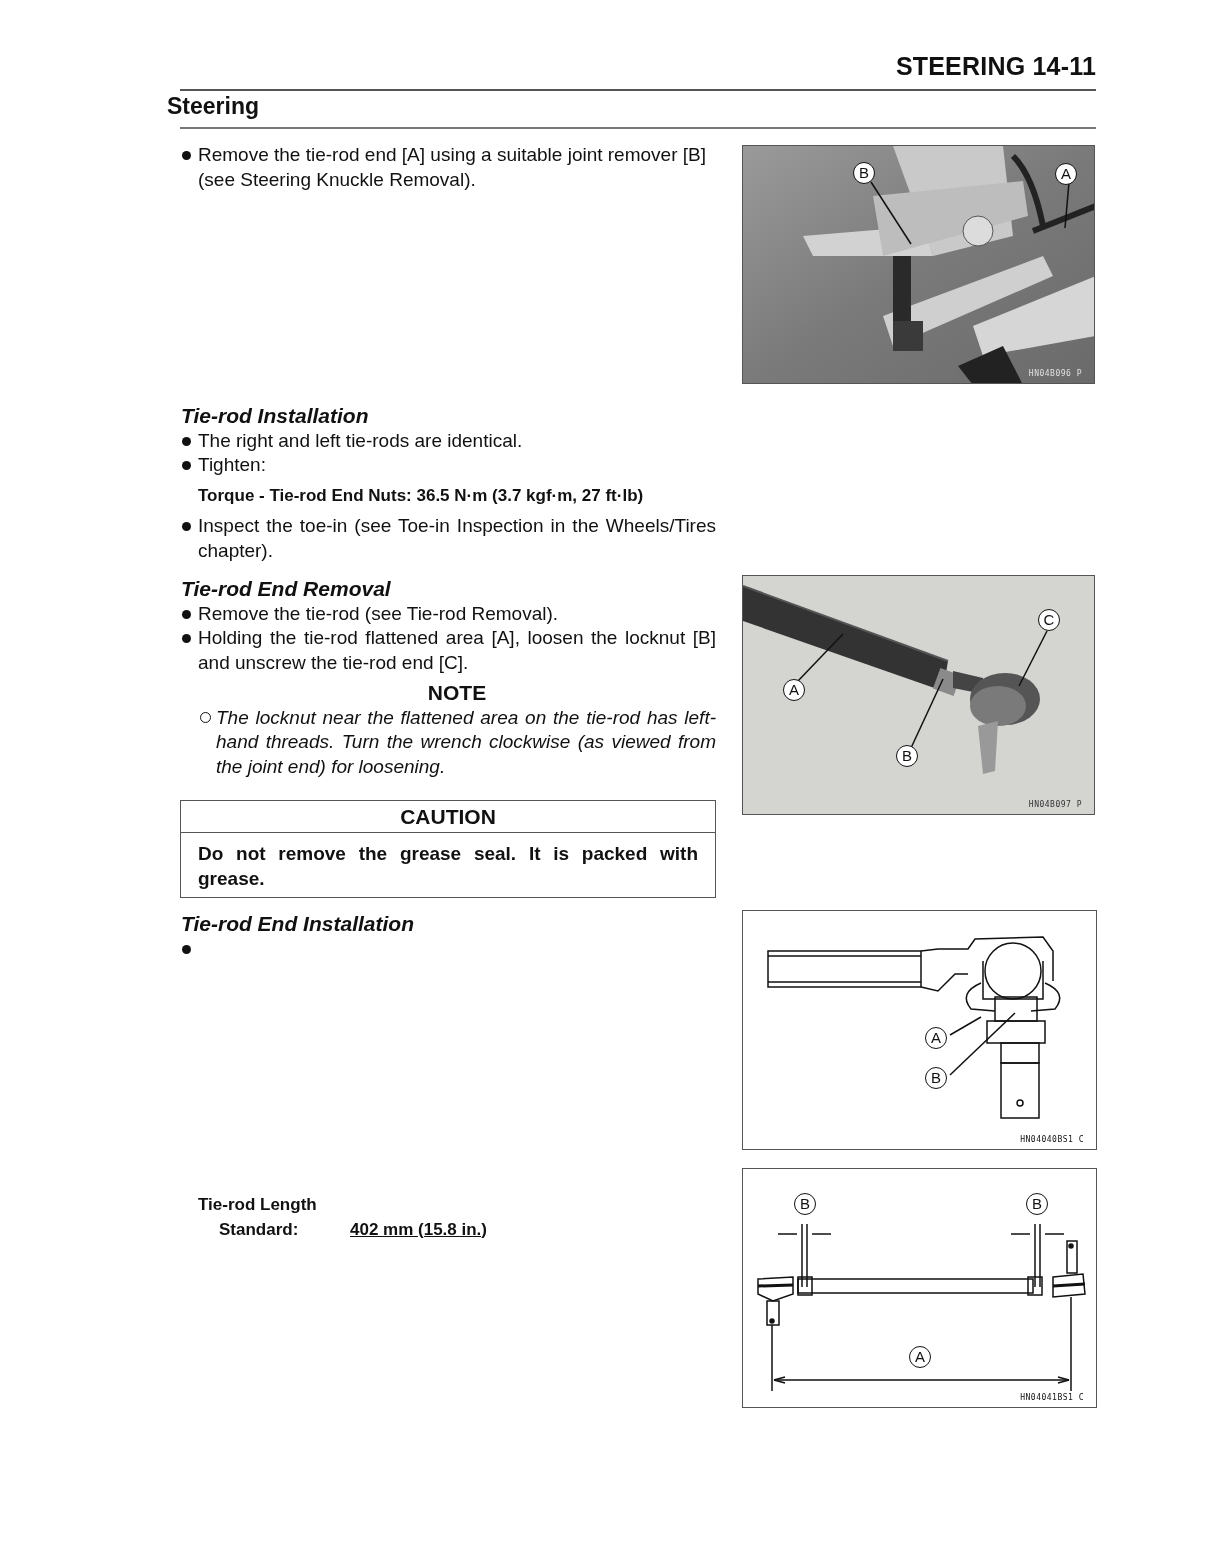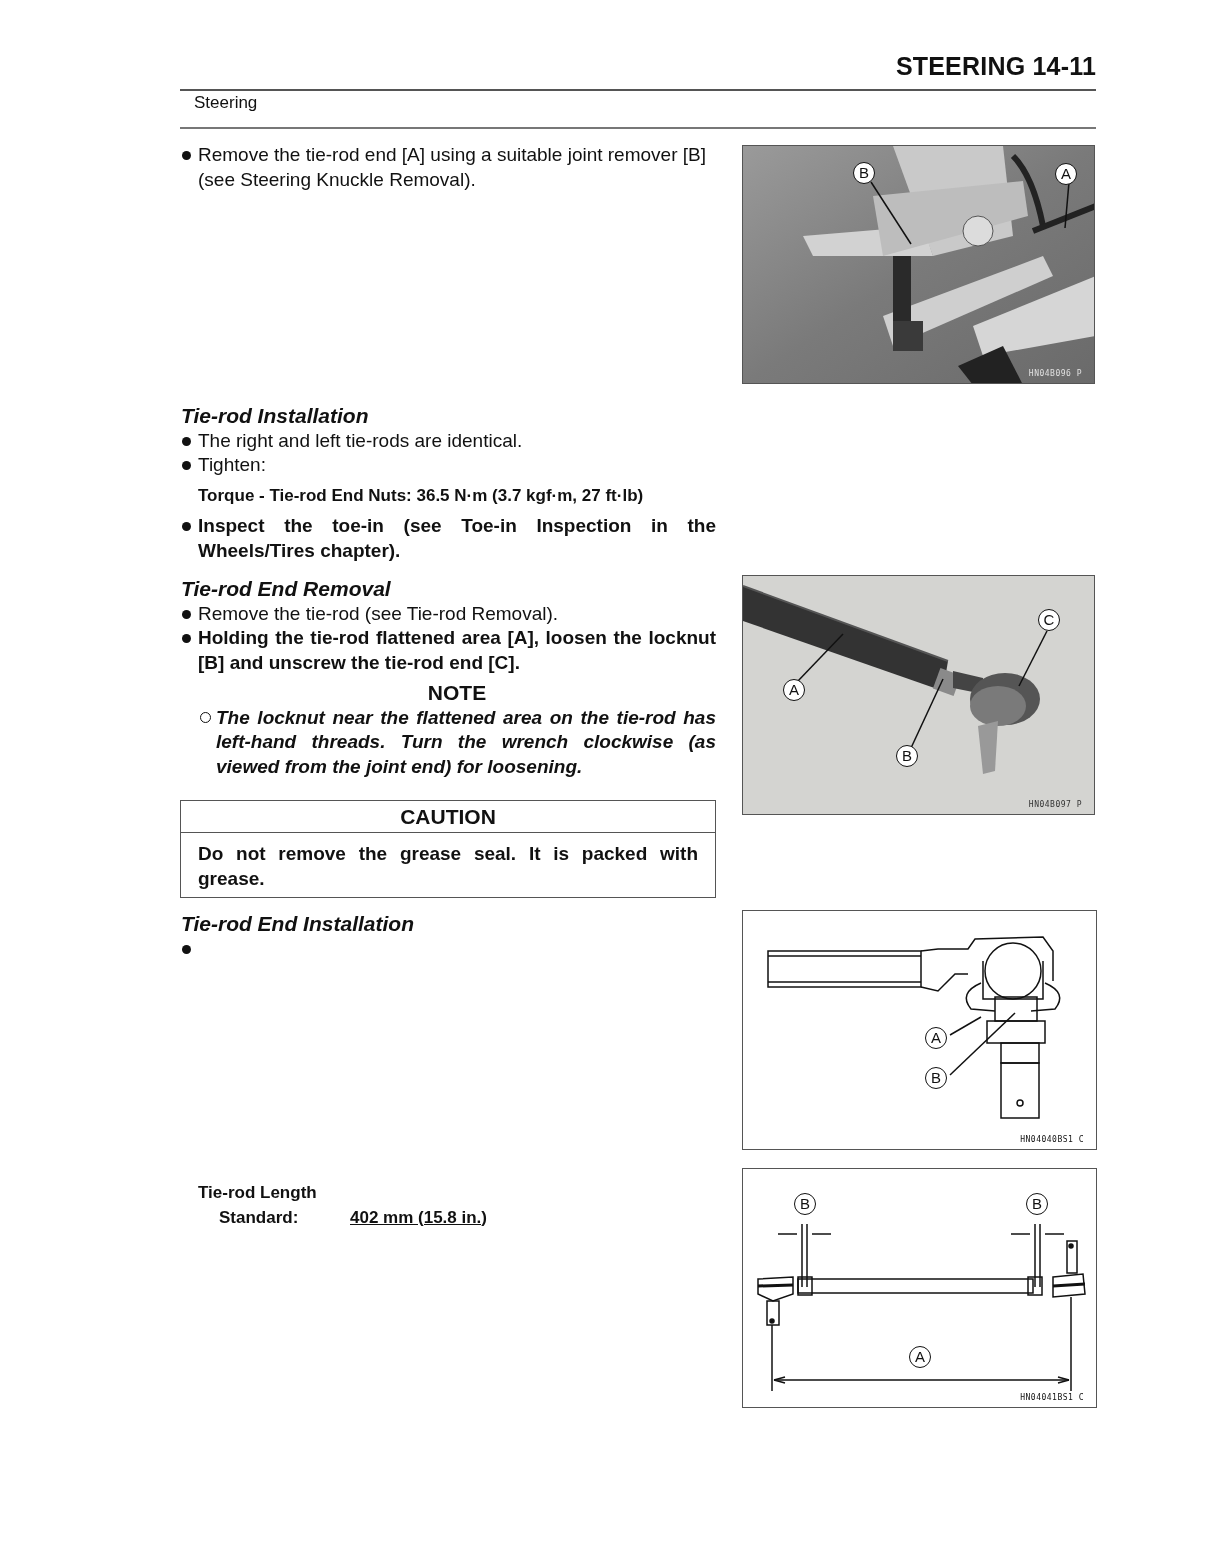--- a/index.html
+++ b/index.html
@@ -1,25 +1,25 @@
 <!DOCTYPE html>
 <html><head>
 <meta charset="utf-8">
 <style>
   html, body { margin:0; padding:0; background:#ffffff; }
   body { width:1224px; height:1559px; position:relative; overflow:hidden; font-family:"Liberation Sans", sans-serif; color:#111; }
   .abs { position:absolute; }
   .page-header { left:180px; top:52px; width:916px; text-align:right; font-weight:bold; font-size:25px; letter-spacing:0.2px; }
   .rule1 { left:180px; top:89px; width:916px; height:0; border-top:2px solid #555; }
-  .section-title { left:194px; top:93px; font-size:17px; font-weight:normal; }
+  .section-title { left:167px; top:93px; font-size:23px; font-weight:bold; }
   .rule2 { left:180px; top:127px; width:916px; height:0; border-top:2px solid #777; }
   .col { left:181px; width:535px; font-size:19px; line-height:24.5px; }
   .bullet { position:relative; padding-left:17px; }
   .bullet .dot { position:absolute; left:1px; top:8px; width:9px; height:9px; border-radius:50%; background:#111; }
-  .justify { text-align:justify; text-align-last:left;font-weight:bold; }
+  .justify { text-align:justify; text-align-last:left; }
   .subhead { font-size:21px; font-weight:bold; font-style:italic; }
   .spec { font-weight:bold; font-size:17px; padding-left:17px; }
   .note-title { text-align:center; font-weight:bold; font-size:21px; padding-left:17px; }
   .note-body { font-style:italic; padding-left:35px; position:relative; }
   .note-body .circ { position:absolute; left:19px; top:6px; width:11px; height:11px; border:1.5px solid #111; border-radius:50%; box-sizing:border-box; }
   .caution { left:180px; top:800px; width:534px; border:1.5px solid #555; }
   .caution-title { text-align:center; font-weight:bold; font-size:21px; padding:4px 0 3px; border-bottom:1.5px solid #555; }
   .caution-body { font-weight:bold; font-size:19px; line-height:24.5px; padding:9px 17px 6px; }
   .figure { border:1.5px solid #555; box-sizing:border-box; overflow:hidden; }
   .photo { background:#8a8a8a; }
@@ -131,21 +131,21 @@
     <circle cx="277" cy="192" r="3"></circle>
     <line x1="207" y1="124" x2="238" y2="106"></line>
     <line x1="207" y1="164" x2="272" y2="102"></line>
   </svg>
   <div class="callout" style="left:182px; top:116px;">A</div>
   <div class="callout" style="left:182px; top:156px;">B</div>
   <div class="fig-code" style="color:#111;">HN04040BS1  C</div>
 </div>
 
 <div class="abs col" style="top:1171px;">
-  <div class="spec" style="margin-top:10px;">Tie-rod Length</div>
+  <div class="spec" style="margin-top:22px;">Tie-rod Length</div>
   <div class="spec" style="padding-left:38px;text-decoration:underline;">
     <span style="display:inline-block; width:131px;">Standard:</span><span>402 mm (15.8 in.)</span>
   </div>
 </div>
 
 <div class="abs figure" style="left:742px; top:1168px; width:355px; height:240px; background:#fff;">
   <svg width="355" height="240" style="position:absolute;left:0;top:0" fill="none" stroke="#111" stroke-width="1.5">
     <line x1="59" y1="55" x2="59" y2="118"></line>
     <line x1="64" y1="55" x2="64" y2="118"></line>
     <line x1="35" y1="65" x2="54" y2="65"></line>

